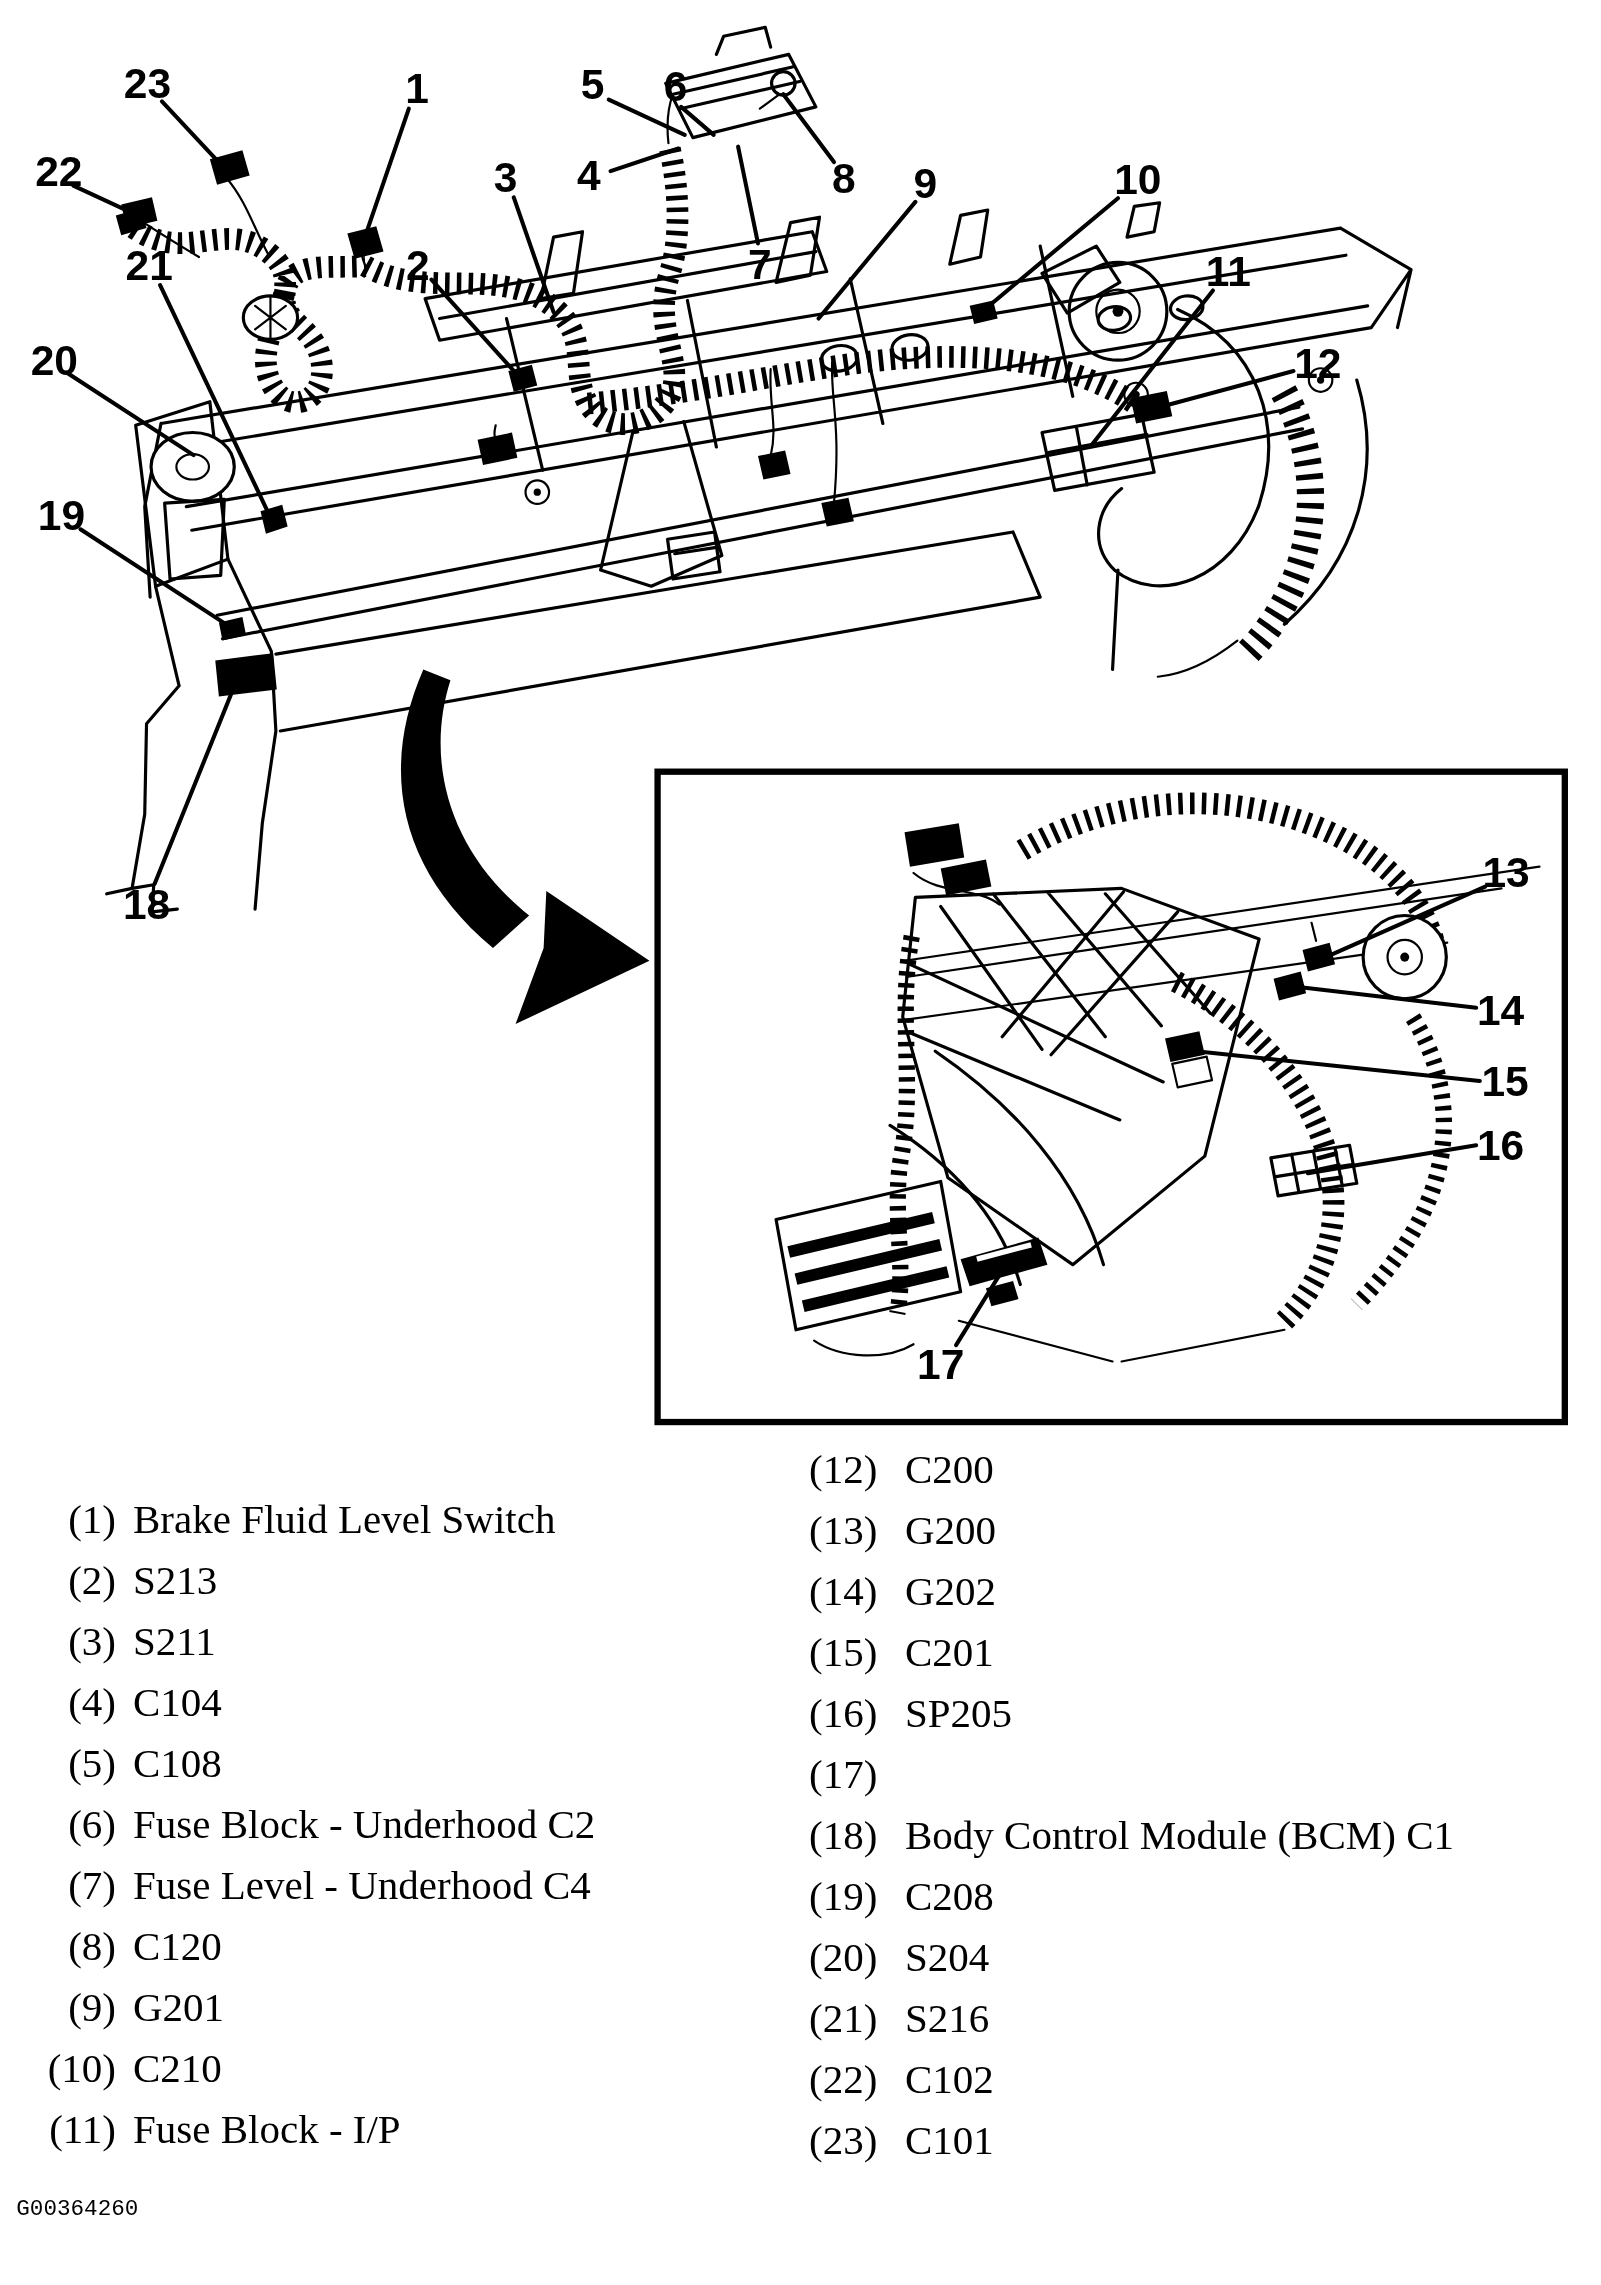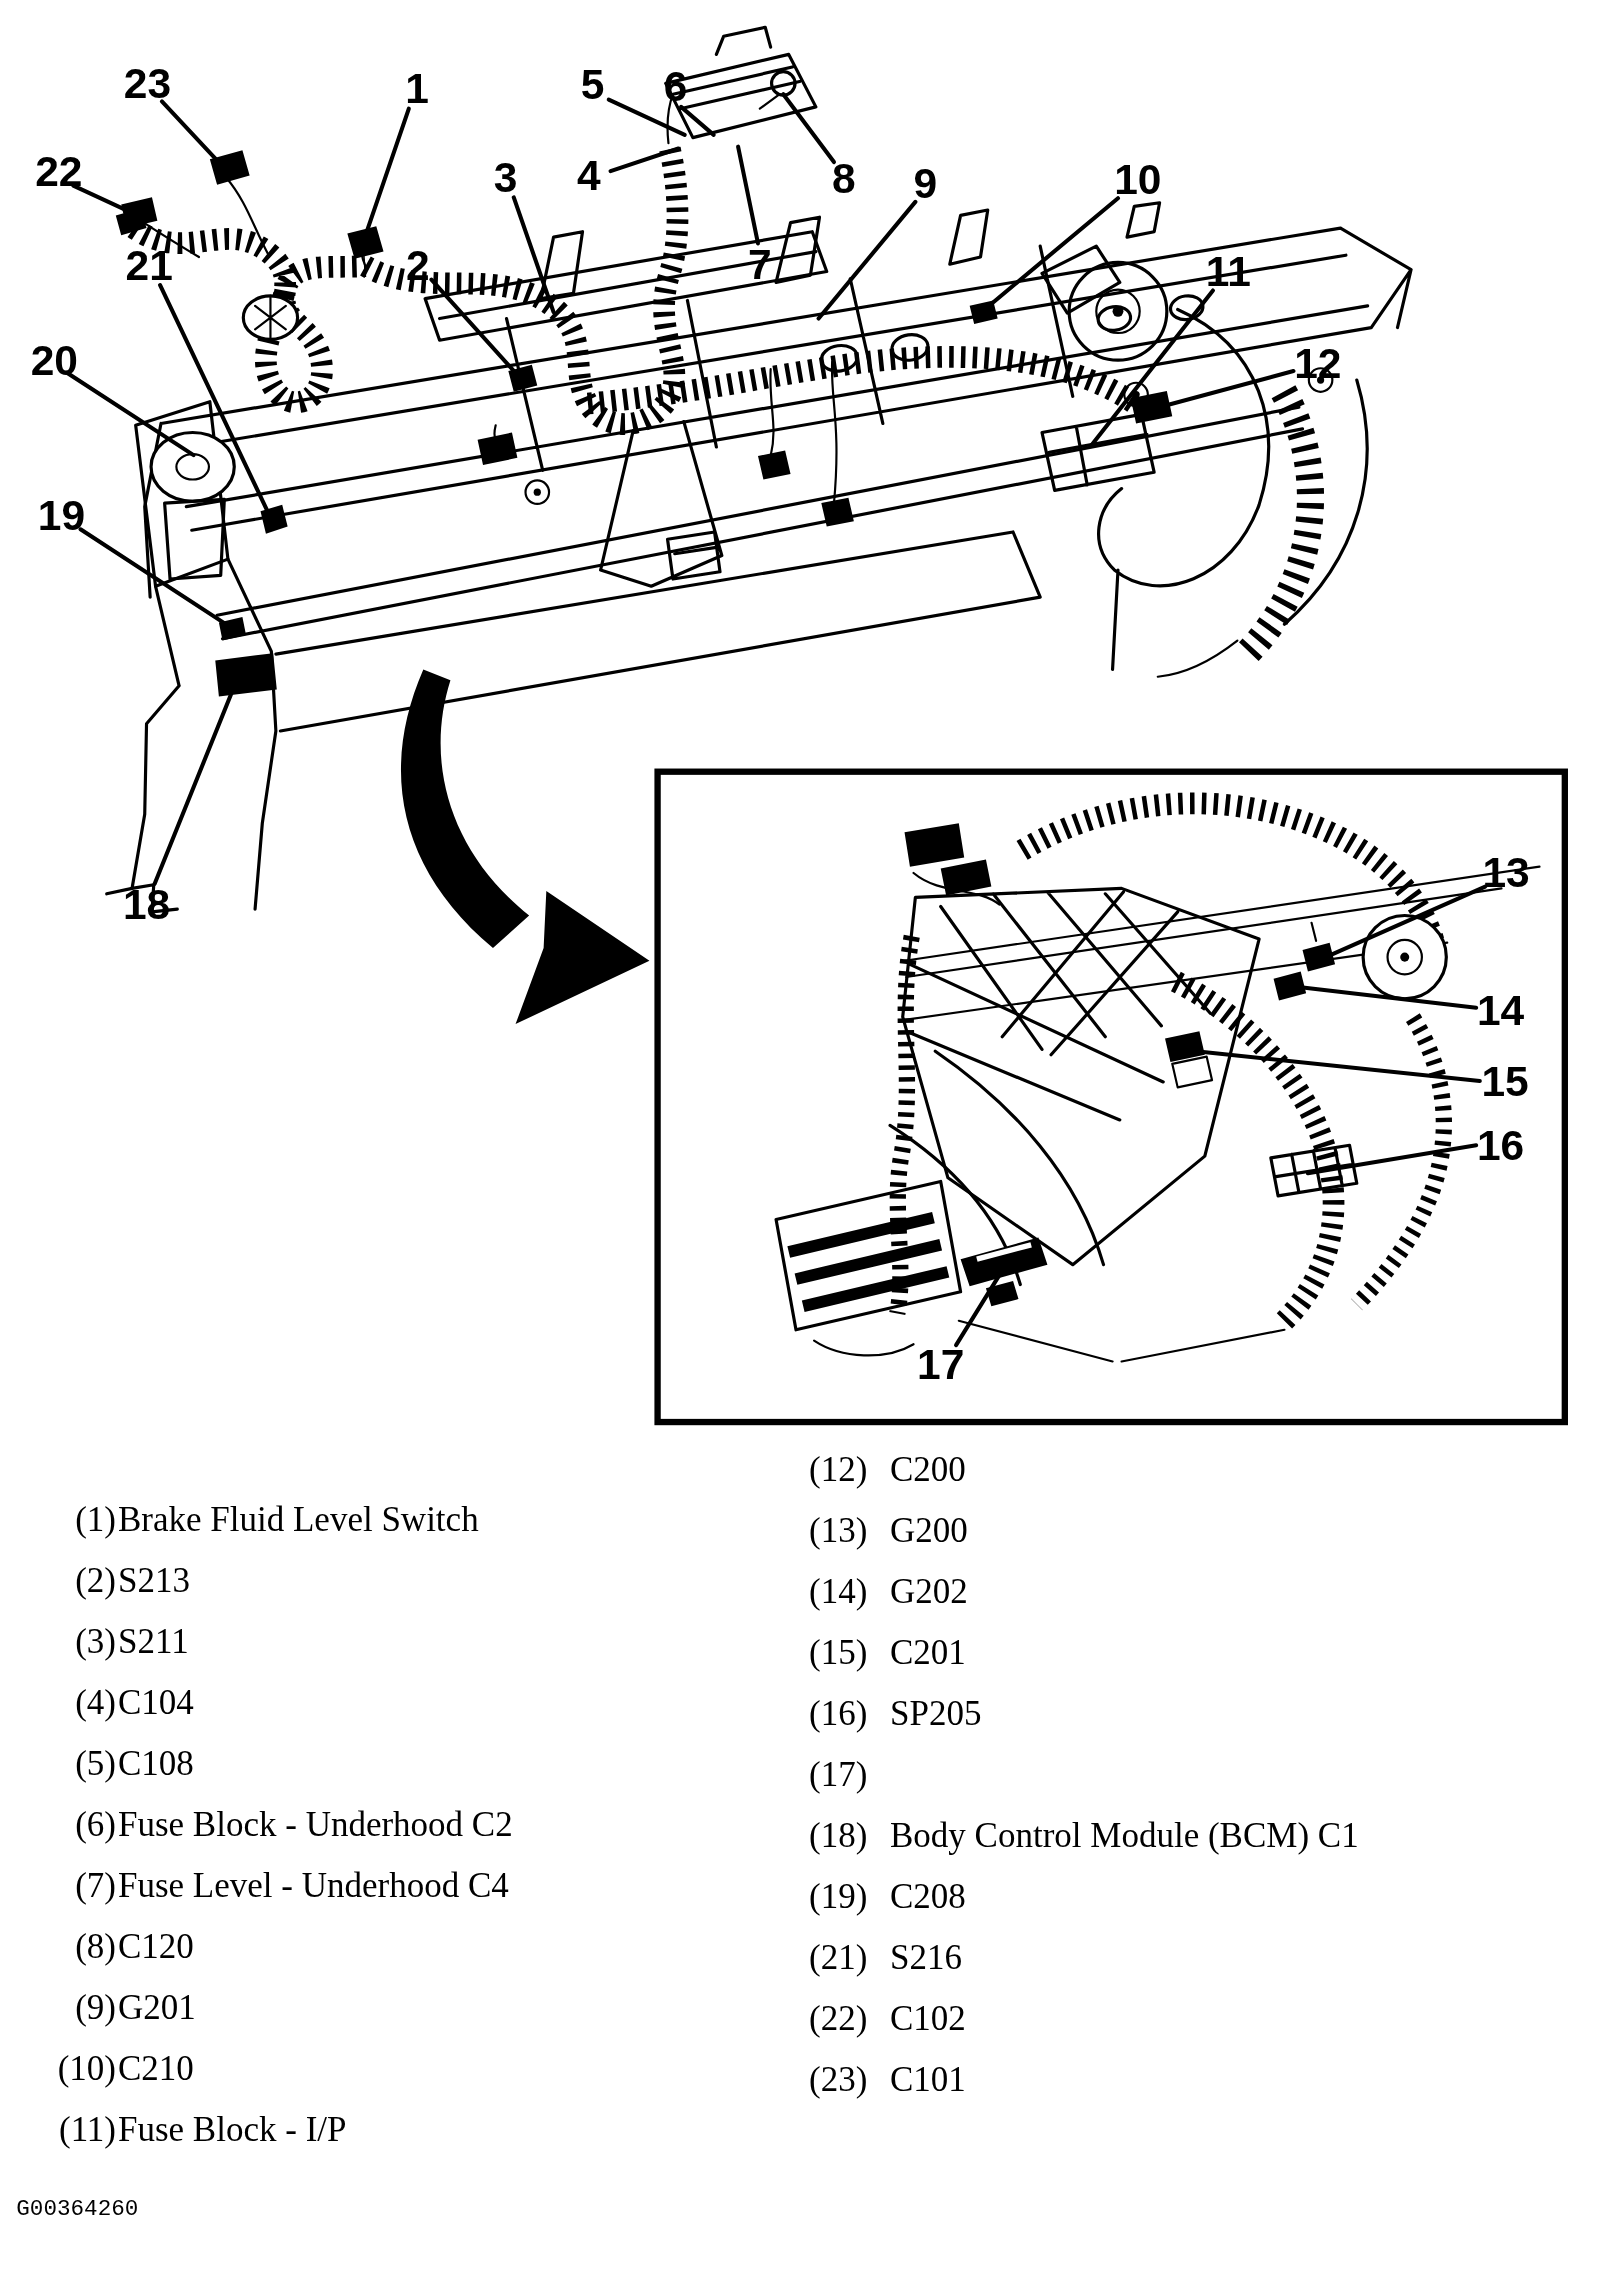--- a/index.html
+++ b/index.html
@@ -20,21 +20,21 @@
   .tubeS{fill:none;stroke:#000;stroke-width:18;stroke-dasharray:5 8;stroke-linecap:butt;}
   .leader{stroke:#000;stroke-width:4.5;stroke-linecap:round;}
   .frame{fill:#fff;stroke:#000;stroke-width:7;}
   .callout{font:700 47px "Liberation Sans",sans-serif;fill:#000;text-anchor:middle;}
   .stripe{fill:none;stroke:#000;stroke-width:13;stroke-linecap:butt;}
 
   
   .legend-col{position:absolute;display:flex;flex-direction:column;}
   .legend-col.left {left:36px;top:1489px;width:742px;}
   .legend-col.right{left:809px;top:1439px;width:778px;}
-  .lrow{display:flex;align-items:baseline;height:61px;font-size:35px;line-height:61px;white-space:nowrap;}
+  .lrow{display:flex;align-items:baseline;height:61px;font-size:41px;line-height:61px;white-space:nowrap;gap:15px;}
   .lnum{display:inline-block;width:80px;text-align:right;flex:0 0 auto;}
   .legend-col.right .lnum{width:65px;text-align:left;}
   .llabel{margin-left:2px;}
   .legend-col.right .llabel{margin-left:16px;}
 
   .docid{
     position:absolute;left:16.3px;top:2196px;
     font-family:Liberation Mono, monospace;font-size:22.6px;letter-spacing:0px;
   }
 </style>
@@ -360,20 +360,24 @@
       </div>
     <div class="lrow">
         <span class="lnum">(18)</span>
         <span class="llabel">Body Control Module (BCM) C1</span>
       </div>
     <div class="lrow">
         <span class="lnum">(19)</span>
         <span class="llabel">C208</span>
       </div>
     <div class="lrow">
+        <span class="lnum">(20)</span>
+        <span class="llabel">S204</span>
+      </div>
+    <div class="lrow">
         <span class="lnum">(21)</span>
         <span class="llabel">S216</span>
       </div>
     <div class="lrow">
         <span class="lnum">(22)</span>
         <span class="llabel">C102</span>
       </div>
     <div class="lrow">
         <span class="lnum">(23)</span>
         <span class="llabel">C101</span>

